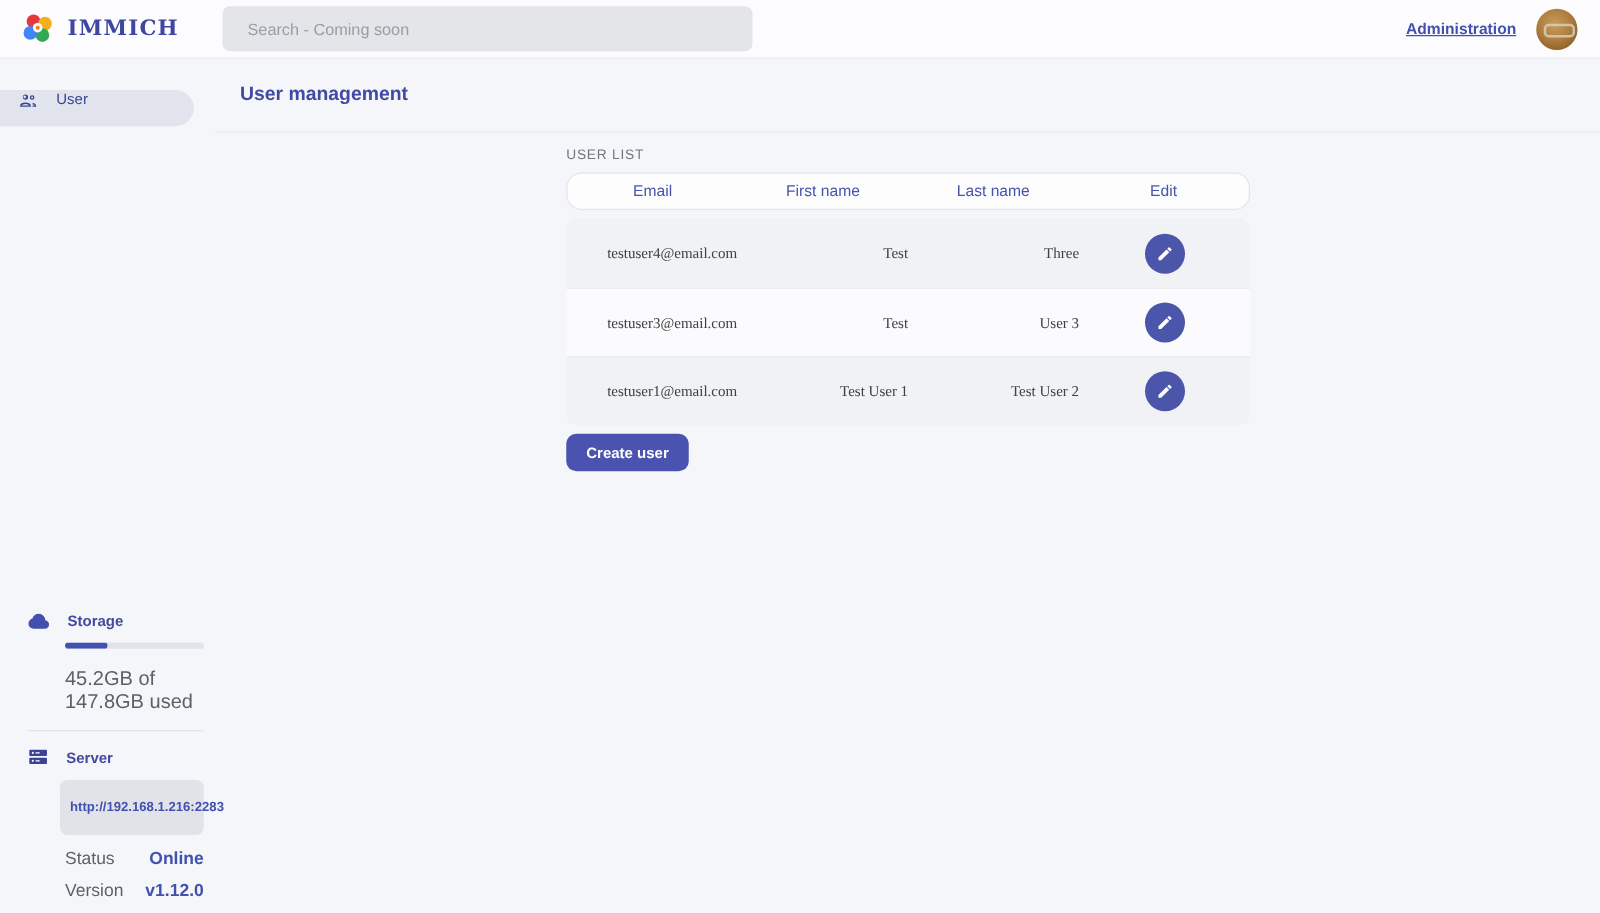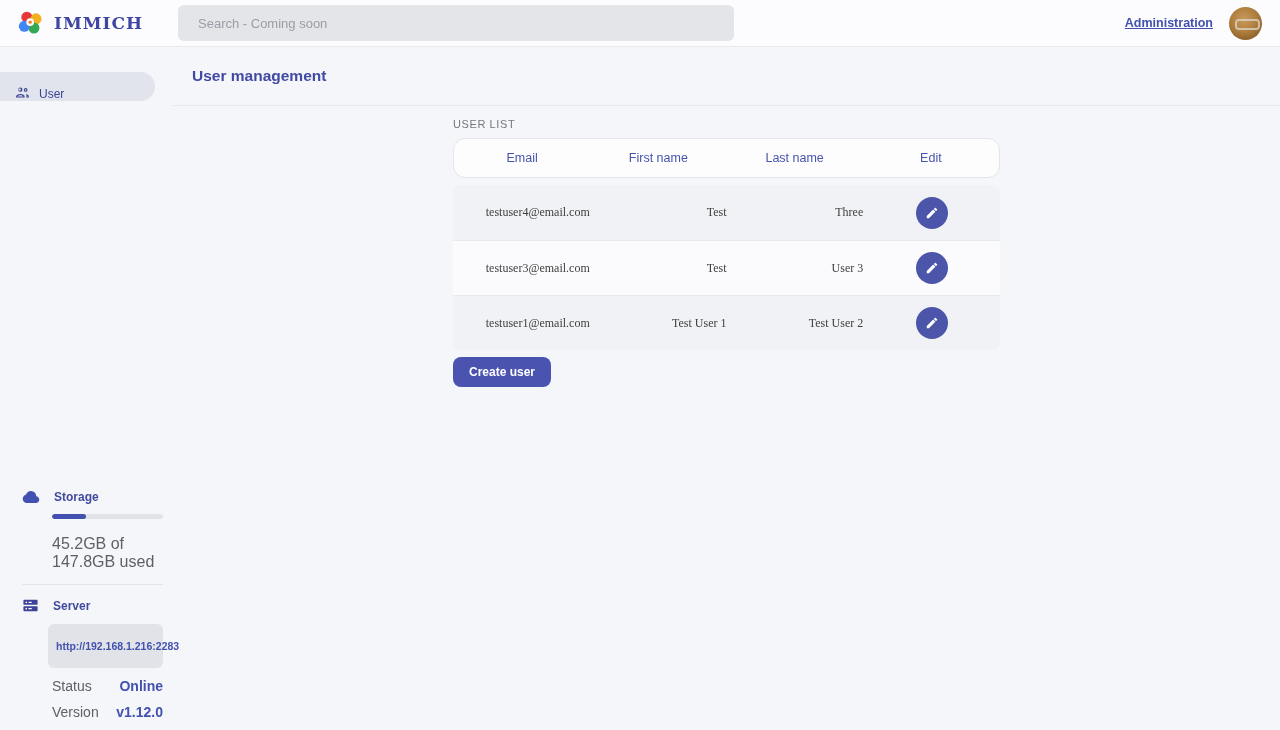--- a/index.html
+++ b/index.html
@@ -21,21 +21,21 @@
   }
   .brand { display:flex; align-items:center; gap:8px; width:162px; cursor:pointer; }
   .brand-name {
     font-family:"DejaVu Serif", serif;
     font-size:17px;
     letter-spacing:1px;
     color:#3e46a0;
     font-variant:small-caps;
     font-weight:bold;
   }
-  .search-wrap { width:556px; }
+  .search-wrap { width:424px; }
   .search-input {
     width:100%; height:36px;
     background:#e4e5e9;
     border:none; border-radius:6px;
     padding:0 20px;
     font-size:13px;
     color:#8b8e96;
     font-family:"Liberation Sans", sans-serif;
     outline:none;
   }
@@ -61,22 +61,22 @@
   .shell { display:flex; height:683px; }
   .sidebar { width:171px; position:relative; flex-shrink:0; }
   .main { flex:1; border-left:1px solid transparent; }
 
   
   .nav-item {
     margin-top:25px;
     width:155px; height:29px;
     background:#e1e4ed;
     border-radius:0 15px 15px 0;
-    display:flex; align-items:flex-end;
-    padding-left:14px; gap:8px;
+    display:flex; align-items:flex-start;
+    padding-left:14px; gap:14px;
     cursor:pointer;
   }
   .nav-item-label { font-size:12px; font-weight:500; color:#3c4496; }
 
   
   .side-footer { position:absolute; bottom:10px; left:8px; width:171px; }
   .side-sec-head { display:flex; align-items:center; gap:14px; padding-left:14px; }
   .side-sec-title { font-size:12px; font-weight:700; color:#424a9f; }
   .progress-track {
     margin:8px 16px 0 44px; height:5px; border-radius:3px; background:#e2e3e8; overflow:hidden;
@@ -110,21 +110,21 @@
 
   .content { margin-left:281px; width:547px; }
   .section-label {
     margin-top:12px;
     font-size:11px; letter-spacing:.6px;
     color:#75767f;
     text-transform:uppercase;
   }
   .table { margin-top:8px; }
   .thead {
-    height:40px;
+    height:30px;
     background:#fdfdfe;
     border:1px solid #e4e5ea;
     border-radius:12px;
     display:grid;
     grid-template-columns:repeat(4,1fr);
     align-items:center;
   }
   .th { text-align:center; font-size:12.5px; font-weight:500; color:#4654ad; }
   .tbody { margin-top:7px; border-radius:8px; overflow:hidden; }
   .tr {

